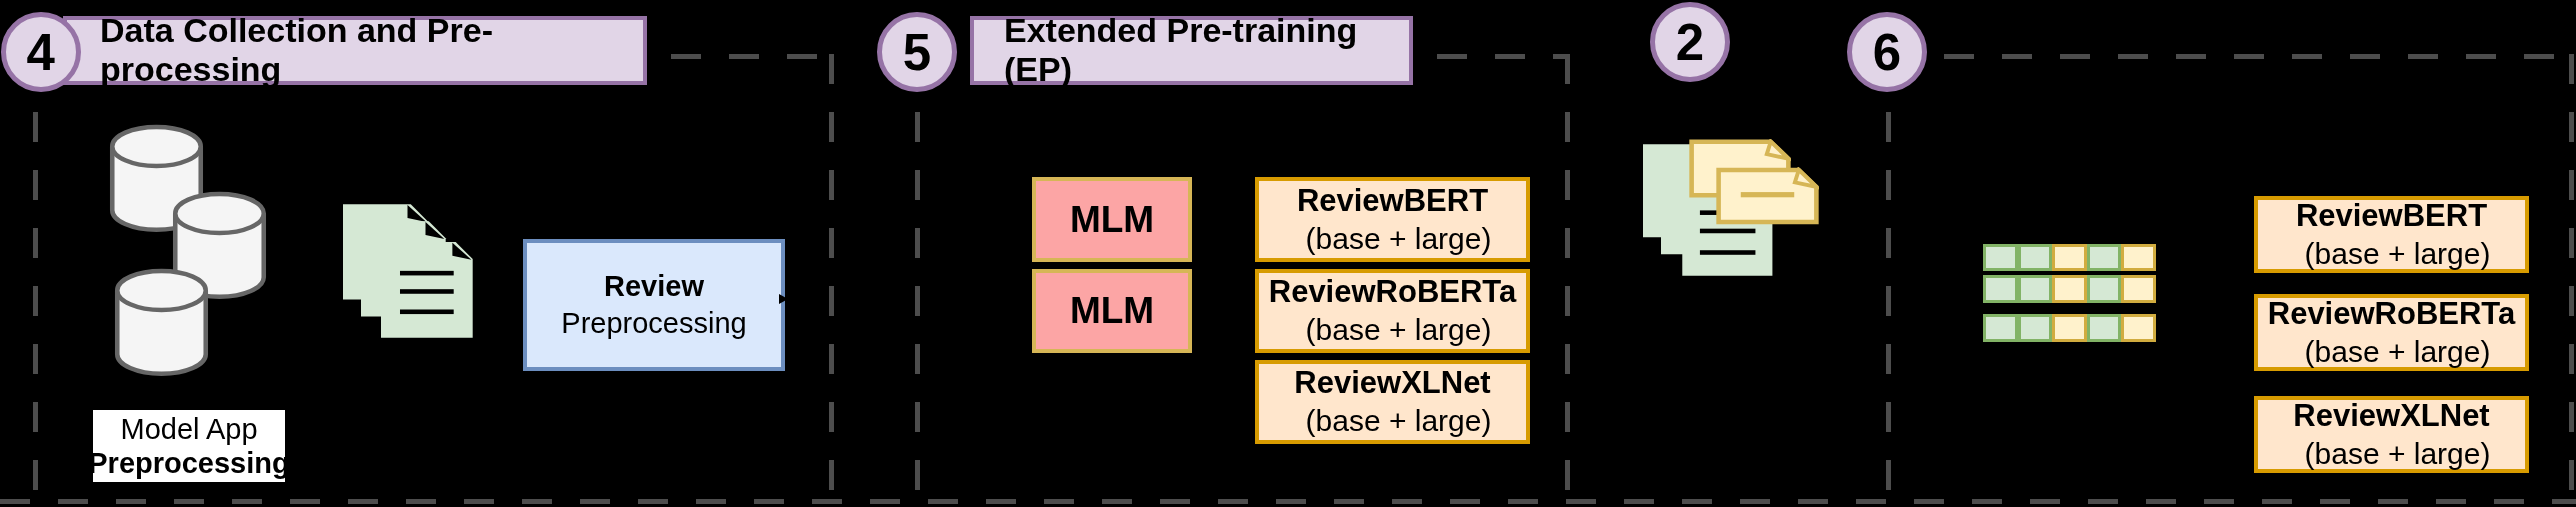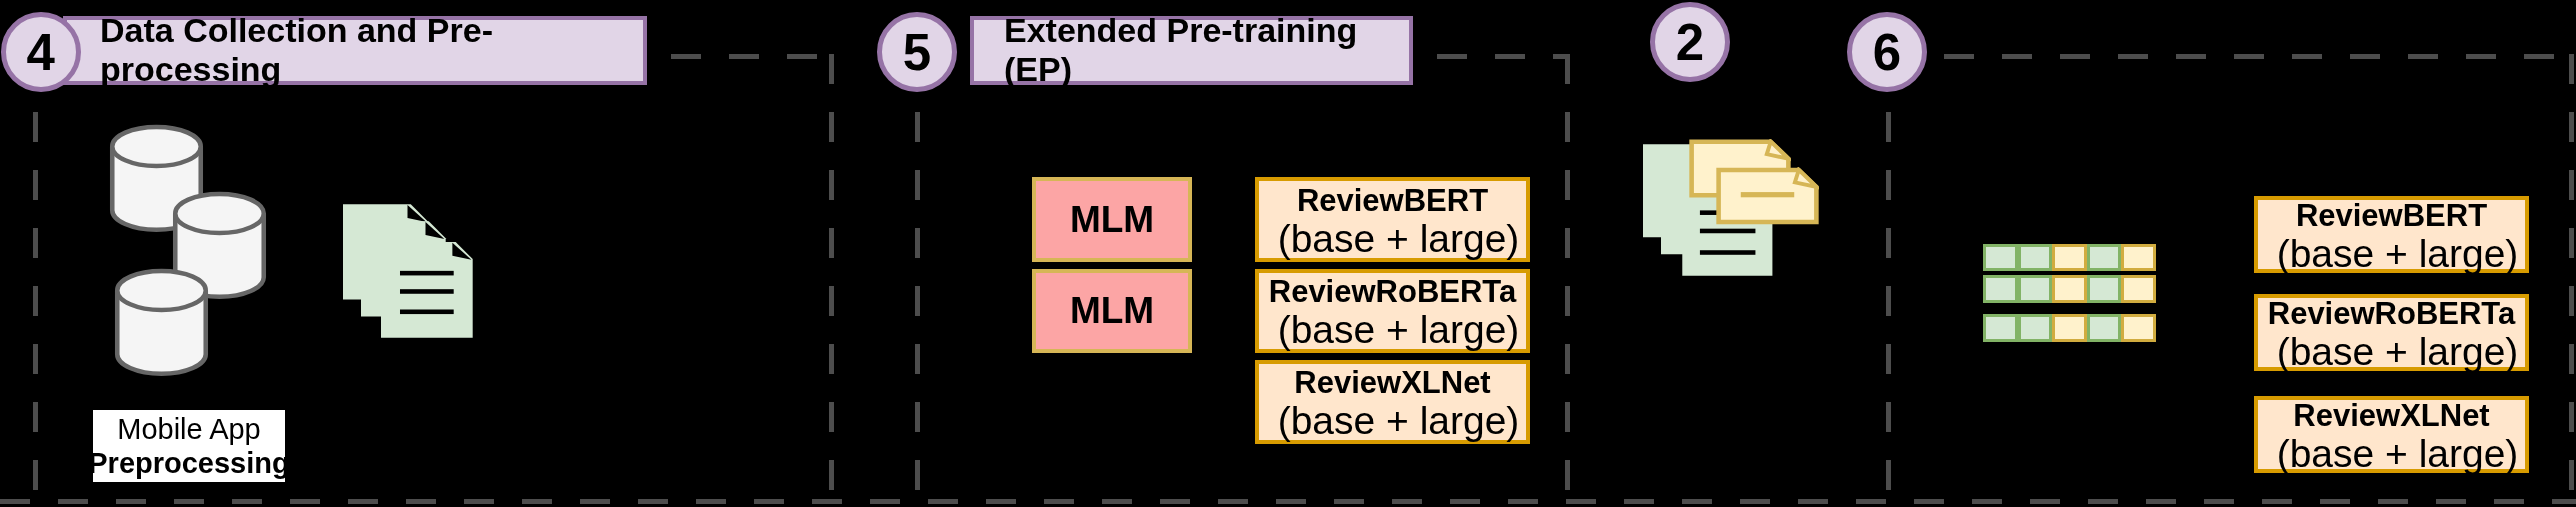--- a/index.html
+++ b/index.html
@@ -23,21 +23,21 @@
          font-weight:bold;font-size:51px;}
 
   
   .task-box{position:absolute;width:160px;background:#fca5a5;border:4.6px solid #d6b656;
             box-sizing:border-box;display:flex;align-items:center;justify-content:center;
             font-weight:bold;font-size:37px;}
   .model-box{position:absolute;width:275px;background:#ffe6cc;border:4.6px solid #d79b00;
              box-sizing:border-box;display:flex;flex-direction:column;
              align-items:center;justify-content:center;line-height:38px;}
   .model-name{font-weight:bold;font-size:31px;}
-  .model-variant{font-weight:normal;font-size:39px;margin-left:12px;}
+  .model-variant{font-weight:normal;font-size:30px;margin-left:12px;}
   .proc-box{position:absolute;left:523px;top:239px;width:262px;height:132px;
             background:#dae8fc;border:4.6px solid #6c8ebf;box-sizing:border-box;
             display:flex;flex-direction:column;align-items:center;justify-content:center;
             font-size:29px;line-height:37px;}
   .repo-label{position:absolute;left:93px;top:410px;width:192px;height:72px;background:#fff;
               display:flex;flex-direction:column;align-items:center;justify-content:center;
               font-size:29px;line-height:34px;}
 
   
   .grid-row{position:absolute;left:1983px;width:173px;display:flex;}
@@ -96,25 +96,29 @@
     </svg>
     <svg class="abs" style="left:38px;top:38px;" width="93" height="97" viewBox="0 0 142 148">
       <path d="M0,0 H114 L140,26 V146 H0 Z" fill="#d5e8d4"></path>
       <path d="M109,1 L138,27 L109,21 Z" fill="#000"></path>
       <rect x="29" y="44" width="82" height="7" fill="#000"></rect>
       <rect x="29" y="72" width="82" height="7" fill="#000"></rect>
       <rect x="29" y="103" width="82" height="7" fill="#000"></rect>
     </svg>
   </div>
 
+  <div class="proc-box">
+    <div class="bold">Review</div>
+    <div>Preprocessing</div>
+  </div>
   <div class="stub" style="left:514px;top:294px;"></div>
   <div class="stub" style="left:779px;top:294px;"></div>
 
   <div class="repo-label">
-    <div>Mobile App</div>
+    <div>Model App</div>
     <div class="bold">Preprocessing</div>
   </div>
 
   <div class="task-box" style="left:1032px;top:177px;height:85px;">
     <span>MLM</span>
   </div>
   <div class="task-box" style="left:1032px;top:269px;height:84px;">
     <span>MLM</span>
   </div>
 

